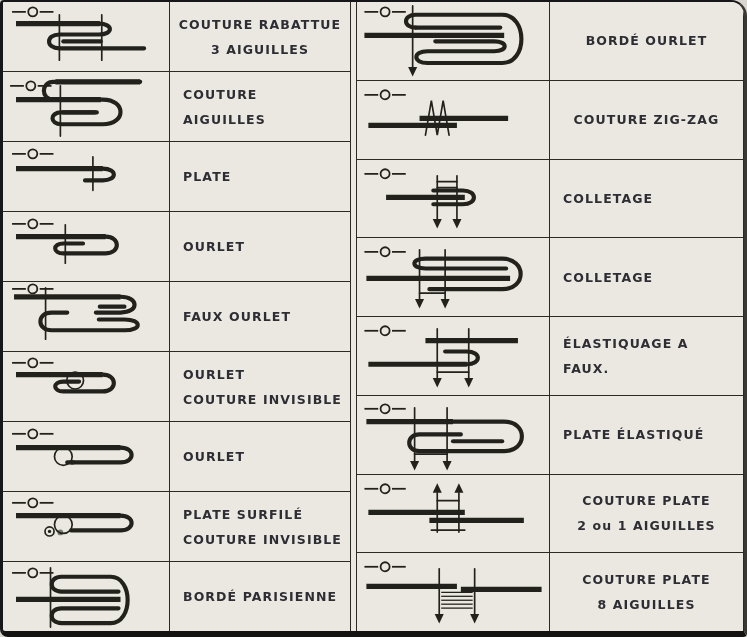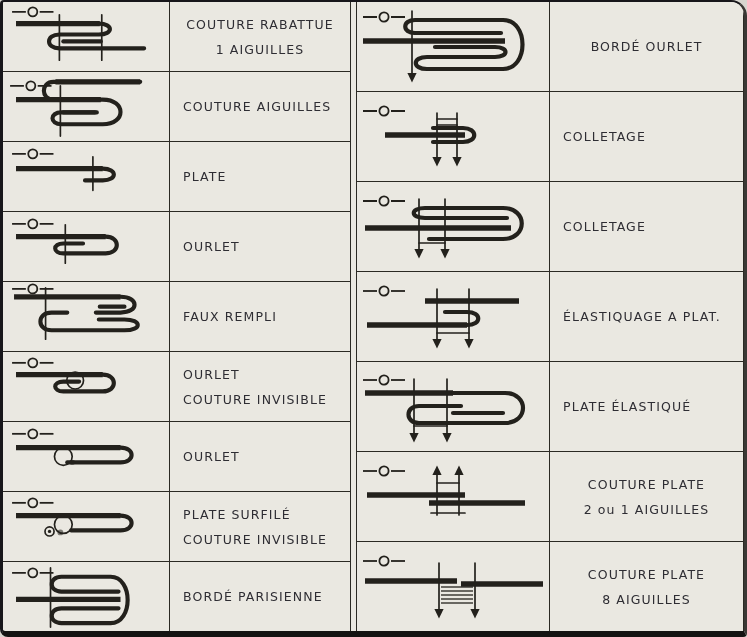--- a/index.html
+++ b/index.html
@@ -28,21 +28,21 @@
   #right-table{left:353px;width:386px;border-left:1.7px solid var(--line);}
   .row{flex:1 1 0;display:flex;border-bottom:1.7px solid var(--line);min-height:0;}
   .row:last-child{border-bottom:none;}
   .cell{box-sizing:border-box;min-width:0;}
   .diag{border-right:1.7px solid var(--line);display:flex;align-items:stretch;}
   #left-table .diag{width:167px;}
   #right-table .diag{width:193px;}
   .diag svg{width:100%;height:100%;display:block;}
   .lbl{flex:1;display:flex;flex-direction:column;justify-content:center;
        color:var(--text);font-size:12.5px;letter-spacing:1.1px;line-height:25px;
-       padding:0 6px 0 13px;}
+       padding:0 6px 0 13px;font-weight:bold;}
   .lbl.center{align-items:center;text-align:center;padding:0 4px;}
   .lbl span:empty{display:none;}
   
   .thin{stroke:var(--ink);stroke-width:1.7;fill:none;stroke-linecap:round;}
   .mid{stroke:var(--ink);stroke-width:4.2;fill:none;stroke-linecap:round;stroke-linejoin:round;}
   .fat{stroke:var(--ink);stroke-width:5.3;fill:none;stroke-linecap:butt;}
   .hatch{stroke:var(--ink);stroke-width:1.3;fill:none;}
   .ring{stroke:var(--ink);stroke-width:1.7;fill:none;}
   .dot{fill:var(--ink);stroke:none;}
   .arr{fill:var(--ink);stroke:none;}
@@ -73,21 +73,21 @@
           <use href="#mk" x="8" y="10"></use>
           <path class="fat" d="M12,22 H97"></path>
           <path class="mid" d="M96,22 C111,22 111,33 96,33 H56 C42,33 42,47 56,47 H142"></path>
           <path class="mid" d="M60,40 H98"></path>
           <line class="thin" x1="56" y1="13" x2="56" y2="59"></line>
           <line class="thin" x1="99" y1="13" x2="99" y2="59"></line>
         </svg>
       </div>
       <div class="cell lbl center">
         <span>COUTURE RABATTUE</span>
-        <span>1 AIGUILLES</span>
+        <span>3 AIGUILLES</span>
       </div>
     </div>
 
     <div class="row">
       <div class="cell diag">
         <svg viewBox="0 0 166 70">
           <use href="#mk" x="6" y="14"></use>
           <path class="fat" d="M52,10 H138"></path>
           <path class="mid" d="M138,10 H50 C37,10 37,28 50,28 H100 C124,28 124,53 100,53 H58 C46,53 46,41 58,41 H94"></path>
           <path class="fat" d="M12,28 H98"></path>
@@ -136,21 +136,21 @@
         <svg viewBox="0 0 166 70">
           <use href="#mk" x="8" y="7"></use>
           <path class="fat" d="M10,15 H118"></path>
           <path class="mid" d="M118,15 C137,15 137,31 118,31 H93"></path>
           <path class="mid" d="M97,25 H122"></path>
           <path class="mid" d="M64,31 H48 C33,31 33,49 48,49 H122 C140,49 140,38 122,38 H96"></path>
           <line class="thin" x1="42" y1="6" x2="42" y2="58"></line>
         </svg>
       </div>
       <div class="cell lbl">
-        <span>FAUX REMPLI</span>
+        <span>FAUX OURLET</span>
 
       </div>
     </div>
 
     <div class="row">
       <div class="cell diag">
         <svg viewBox="0 0 166 70">
           <use href="#mk" x="8" y="11"></use>
           <path class="fat" d="M12,23 H100"></path>
           <path class="mid" d="M100,23 C115,23 115,40 100,40 H60 C49,40 49,30 60,30 H76"></path>
@@ -226,20 +226,34 @@
           <line class="thin" x1="55" y1="4" x2="55" y2="66"></line>
           <use href="#ad" class="arr" x="55" y="66"></use>
         </svg>
       </div>
       <div class="cell lbl center">
         <span>BORDÉ OURLET</span>
 
       </div>
     </div>
 
+    <div class="row">
+      <div class="cell diag">
+        <svg viewBox="0 0 192 79">
+          <use href="#mk" x="6" y="14"></use>
+          <path class="fat" d="M10,45 H100"></path>
+          <path class="fat" d="M62,38 H152"></path>
+          <path class="thin" d="M68,55 L74,20 L80,55 L86,20 L92,55" stroke-width="2.2"></path>
+        </svg>
+      </div>
+      <div class="cell lbl center">
+        <span>COUTURE ZIG-ZAG</span>
+
+      </div>
+    </div>
 
     <div class="row">
       <div class="cell diag">
         <svg viewBox="0 0 192 79">
           <use href="#mk" x="6" y="14"></use>
           <path class="fat" d="M28,38 H108"></path>
           <path class="mid" d="M76,31 H106 C121,31 121,45 106,45 H76"></path>
           <line class="thin" x1="80" y1="16" x2="80" y2="60"></line>
           <line class="thin" x1="100" y1="16" x2="100" y2="60"></line>
           <line class="thin" x1="80" y1="22" x2="100" y2="22"></line>
@@ -281,21 +295,21 @@
           <path class="mid" d="M88,35 H110 C125,35 125,48 110,48"></path>
           <path class="fat" d="M10,48 H110"></path>
           <line class="thin" x1="80" y1="12" x2="80" y2="62"></line>
           <line class="thin" x1="112" y1="12" x2="112" y2="62"></line>
           <line class="thin" x1="80" y1="56" x2="112" y2="56"></line>
           <use href="#ad" class="arr" x="80" y="62"></use>
           <use href="#ad" class="arr" x="112" y="62"></use>
         </svg>
       </div>
       <div class="cell lbl">
-        <span>ÉLASTIQUAGE A PLAT.</span>
+        <span>ÉLASTIQUAGE A FAUX.</span>
 
       </div>
     </div>
 
     <div class="row">
       <div class="cell diag">
         <svg viewBox="0 0 192 79">
           <use href="#mk" x="6" y="13"></use>
           <path class="fat" d="M8,26 H96"></path>
           <path class="mid" d="M96,26 H148 C172,26 172,56 148,56 H62 C48,56 48,39 62,39 H104"></path>

